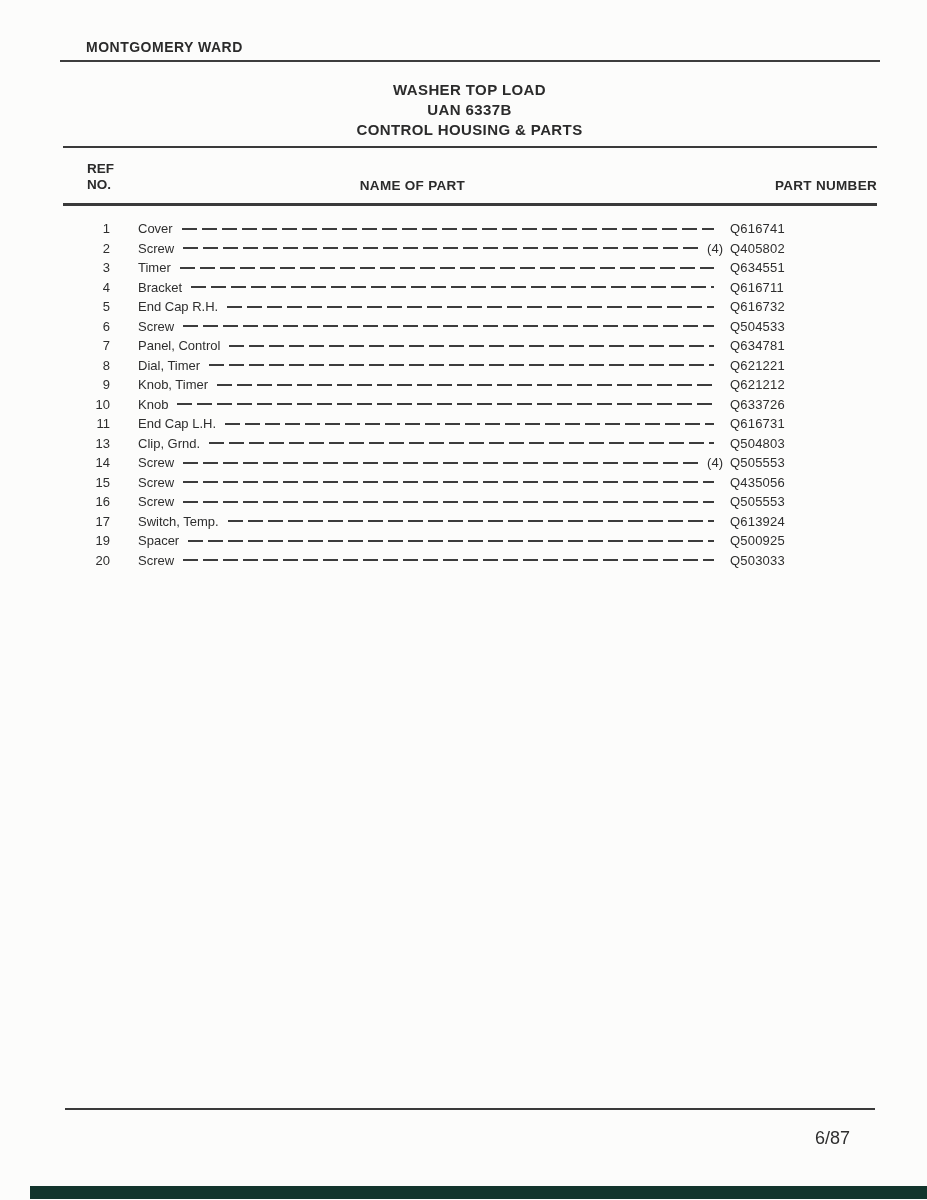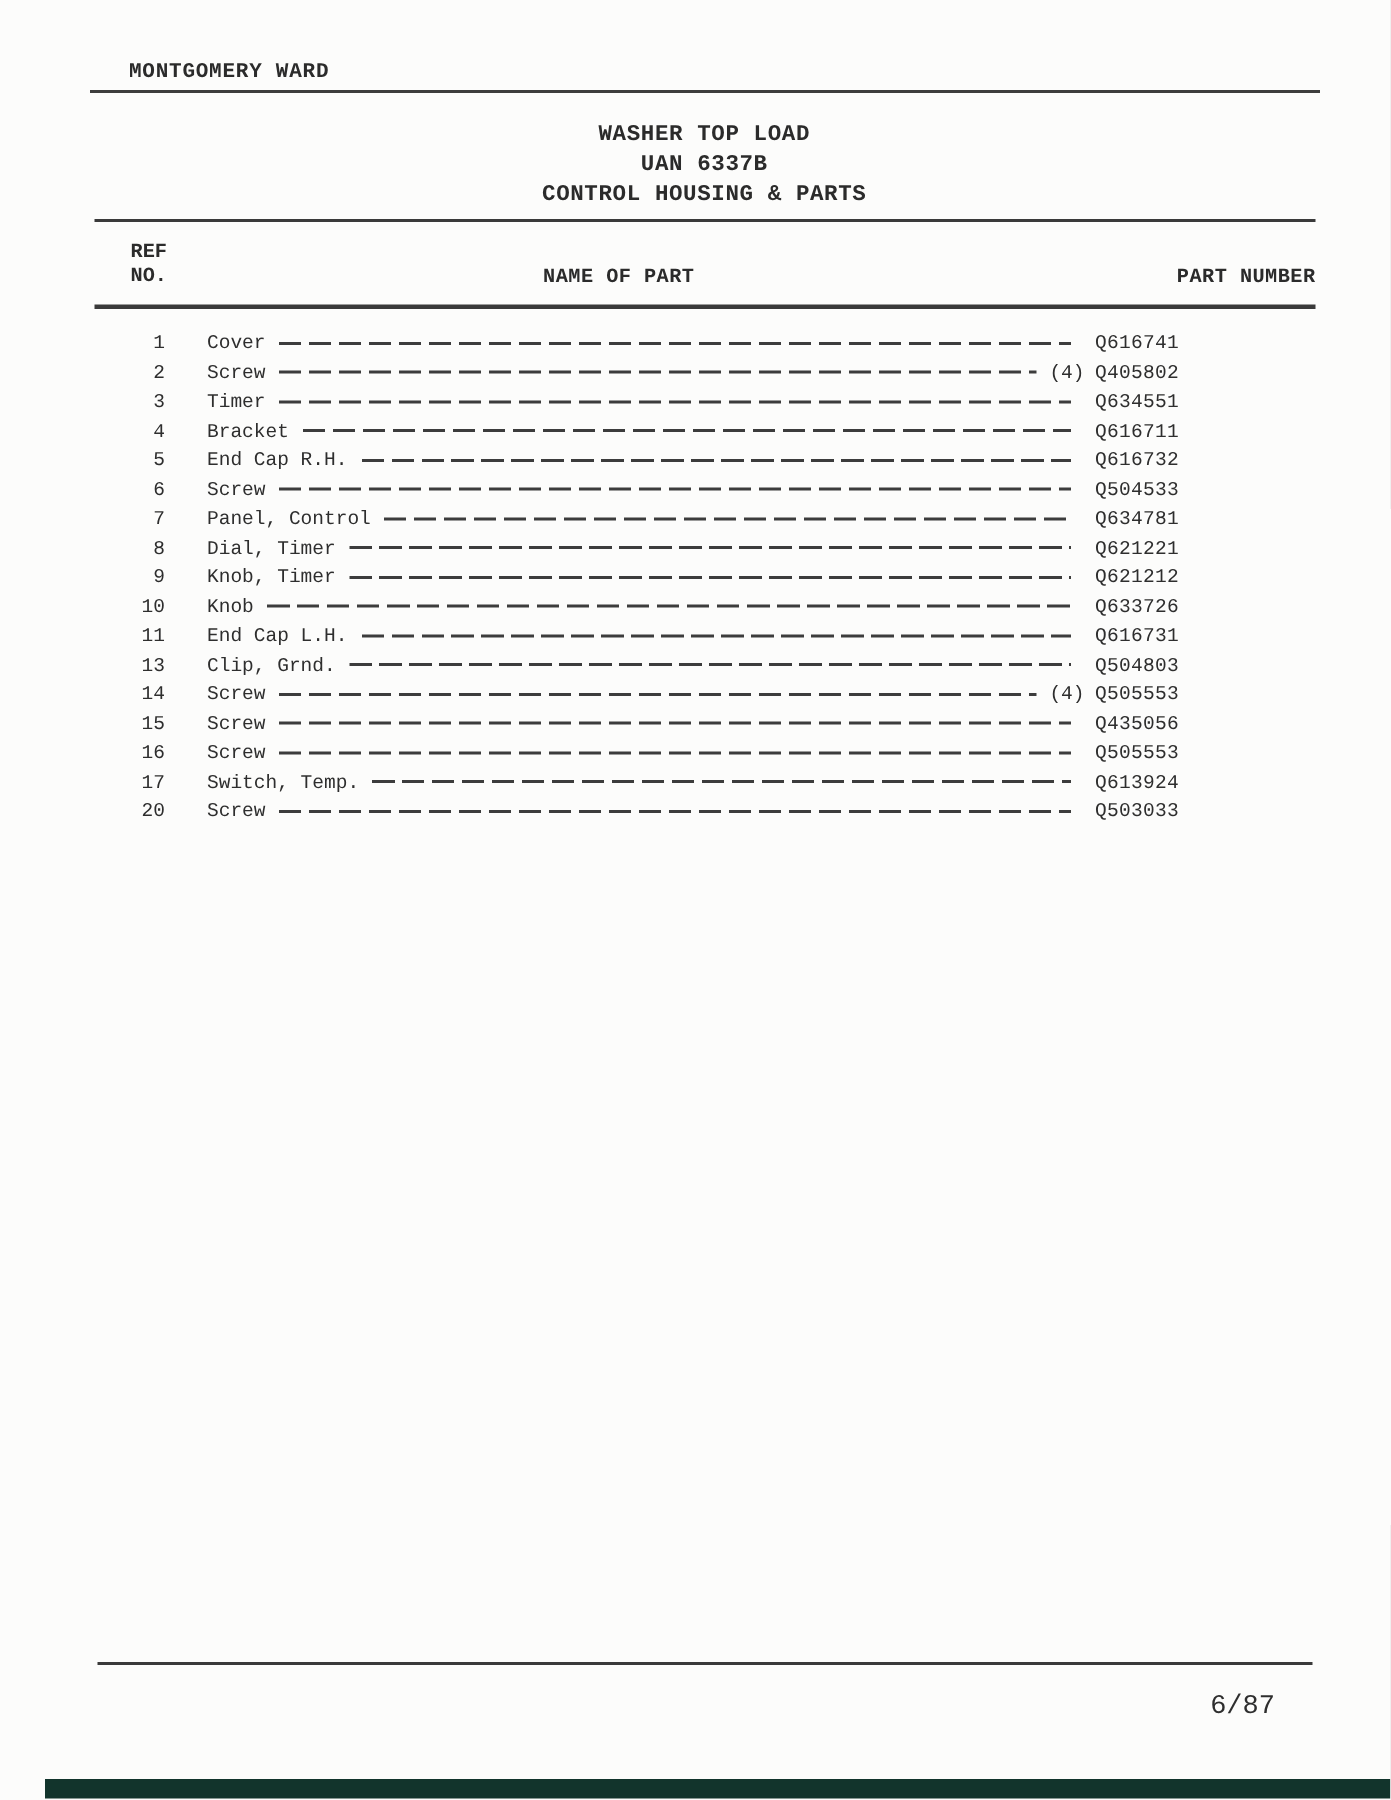--- a/index.html
+++ b/index.html
@@ -9,21 +9,20 @@
     font-family: "Liberation Sans", sans-serif;
   }
   .page {
     position: relative;
     width: 927px;
     height: 1200px;
     margin: 0 auto;
     background: #fcfcfb;
     color: #2e2e2e;
     overflow: hidden;
-    font-family: Liberation Mono, monospace;
   }
 
   
   .masthead {
     position: absolute;
     top: 38px;
     left: 60px;
     right: 47px;
     border-bottom: 2px solid #3d3d3d;
     padding-bottom: 4px;
@@ -303,20 +302,27 @@
 
     <div class="row">
       <span class="c-ref">17</span>
       <span class="c-name">Switch, Temp.</span>
       <span class="c-leader"></span>
       <span class="c-qty"></span>
       <span class="c-part">Q613924</span>
     </div>
 
 
+    <div class="row">
+      <span class="c-ref">19</span>
+      <span class="c-name">Spacer</span>
+      <span class="c-leader"></span>
+      <span class="c-qty"></span>
+      <span class="c-part">Q500925</span>
+    </div>
 
     <div class="row">
       <span class="c-ref">20</span>
       <span class="c-name">Screw</span>
       <span class="c-leader"></span>
       <span class="c-qty"></span>
       <span class="c-part">Q503033</span>
     </div>
   </div>
 

